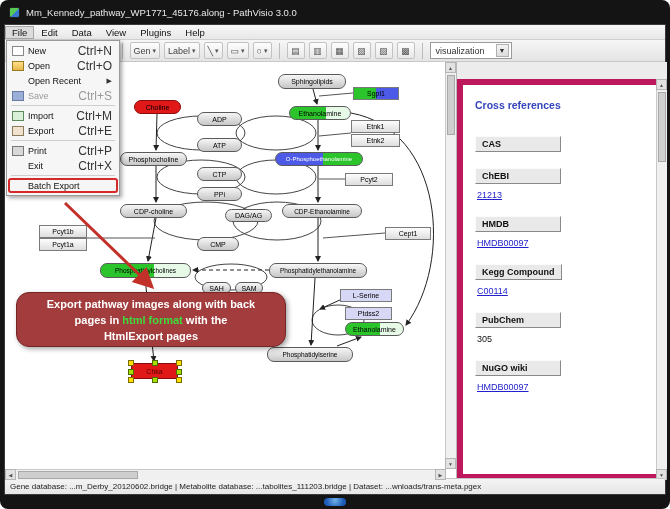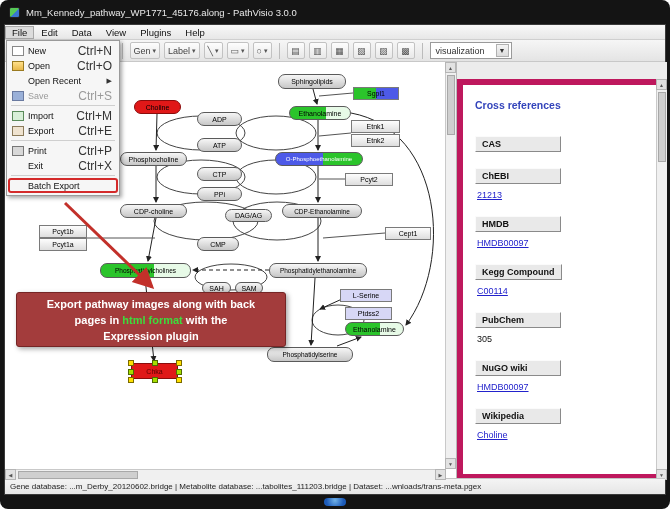--- a/index.html
+++ b/index.html
@@ -72,21 +72,21 @@
   .bp { position:absolute; left:0; top:17px; width:210px; height:401px; background:#fff; border:6px solid #be185d; overflow:hidden; padding:14px 14px 0 12px; }
   .bp-heading { color:#3344bb; font-weight:bold; font-size:10.5px; margin-bottom:22px; }
   .bp-sec { margin-bottom:13px; }
   .bp-hdr { display:inline-block; min-width:86px; background:#e9e9e9; border:1px solid; border-color:#fbfbfb #8a8a8a #8a8a8a #fbfbfb; font-weight:bold; font-size:9px; color:#111; padding:2px 6px; }
   .bp-val { display:block; font-size:9px; color:#2222cc; text-decoration:underline; margin:6px 0 0 2px; }
   .bp-val.plain { color:#111; text-decoration:none; }
   .bp-footer { font-weight:bold; font-size:10px; color:#111; margin-top:4px; }
   .bp-vsb { position:absolute; right:0; top:17px; width:11px; height:401px; background:#f0f0f0; border-left:1px solid #c9c9c9; }
 
   
-  .annotation { position:absolute; left:11px; top:267px; width:270px; height:55px; background:#a33c3c; border:1px solid #752525; border-radius:3px; box-shadow:2px 2px 5px rgba(0,0,0,.35); color:#fff; font-weight:bold; font-size:11px; text-align:center; padding-top:3px; line-height:16px; z-index:40; }
+  .annotation { position:absolute; left:11px; top:267px; width:270px; height:55px; background:#a33c3c; border:1px solid #752525; border-radius:13px; box-shadow:2px 2px 5px rgba(0,0,0,.35); color:#fff; font-weight:bold; font-size:11px; text-align:center; padding-top:3px; line-height:16px; z-index:40; }
   .annotation .em { color:#3ddc3d; }
   .tutarrow { position:absolute; left:0; top:0; z-index:70; pointer-events:none; }
 
   
   .statusbar { position:absolute; left:0; bottom:0; width:100%; height:16px; background:linear-gradient(#f4f4f4,#e6e6e6); border-top:1px solid #c4c4c4; display:flex; align-items:center; padding-left:5px; font-size:8px; color:#222; }
   .glint { position:absolute; left:324px; top:498px; width:22px; height:8px; border-radius:5px; background:radial-gradient(circle at 50% 30%, #7cc4ff, #1d63cc 70%); opacity:.9; }
 </style>
 </head>
 <body>
 
@@ -276,37 +276,33 @@
           <a class="bp-val" href="#">C00114</a>
         </div>
         <div class="bp-sec">
           <span class="bp-hdr">PubChem</span>
           <span class="bp-val plain">305</span>
         </div>
         <div class="bp-sec">
           <span class="bp-hdr">NuGO wiki</span>
           <a class="bp-val" href="#">HMDB00097</a>
         </div>
-        <div class="bp-sec">
-          <span class="bp-hdr">Wikipedia</span>
-          <a class="bp-val" href="#">Choline</a>
-        </div>
 
       </div>
       <div class="bp-vsb">
         <span class="sb-btn" style="top:0;left:-1px">▲</span>
         <span class="thumb" style="left:1px;top:13px;width:8px;height:70px"></span>
         <span class="sb-btn" style="bottom:0;left:-1px">▼</span>
       </div>
     </div>
 
     <div class="annotation">
       <div><span>Export pathway images along with back</span></div>
       <div><span>pages in </span><span class="em">html format</span><span> with the</span></div>
-      <div><span>Expression plugin</span></div>
+      <div><span>HtmlExport pages</span></div>
     </div>
 
     <div class="filemenu">
       <div class="mrow">
         <span class="mico ico-page"></span>
         <span class="mlabel">New</span>
         <span class="mshort">Ctrl+N</span>
       </div>
       <div class="mrow">
         <span class="mico ico-folder"></span>

